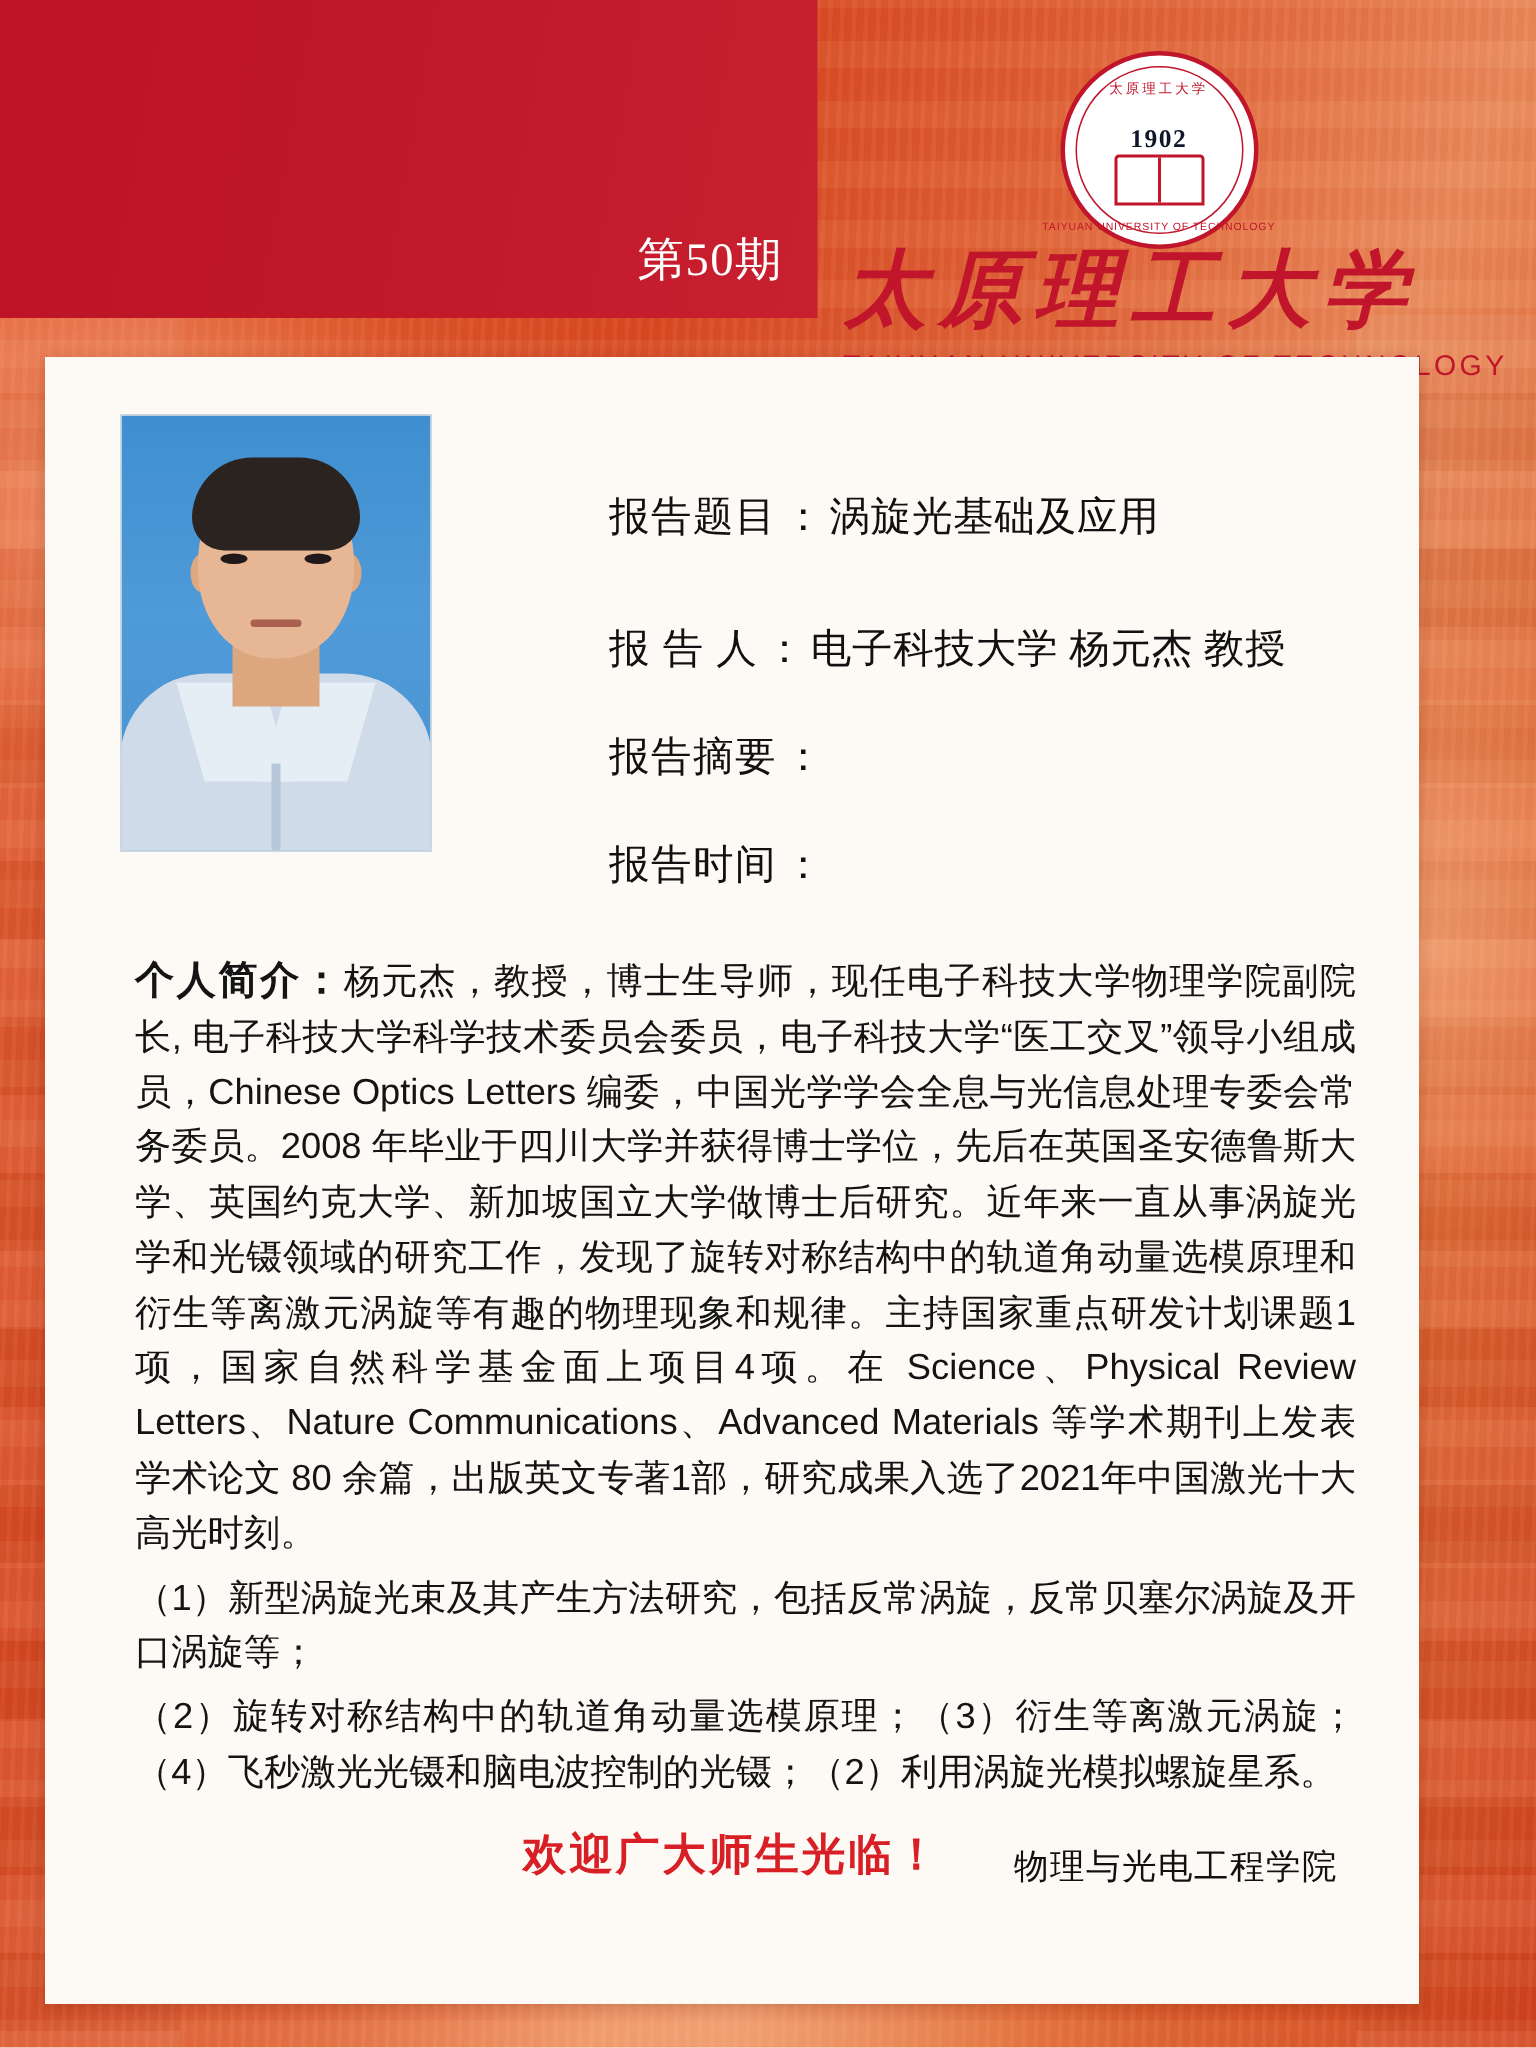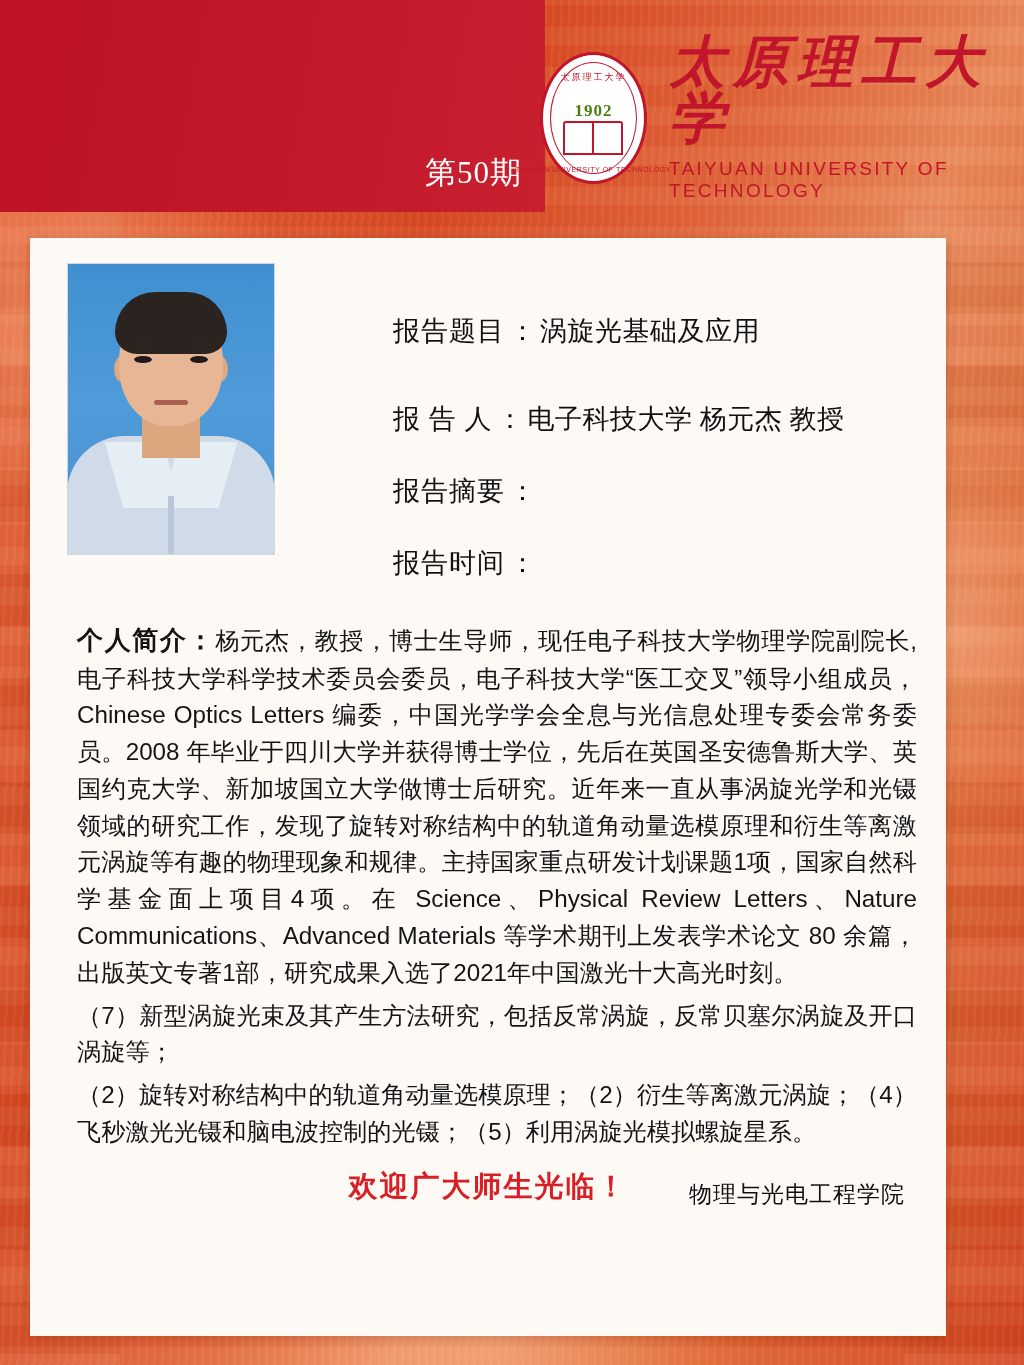--- a/index.html
+++ b/index.html
@@ -93,20 +93,21 @@
     font-size: 31px;
     font-family: "Liberation Serif", serif;
     letter-spacing: 1px;
   }
   .logo-wrap {
     position: absolute;
     left: 540px;
     top: 34px;
     display: flex;
     align-items: center;
+    flex-direction: column;
   }
   .logo-seal {
     width: 132px;
     height: 132px;
     border-radius: 50%;
     border: 3px solid #c0152a;
     background: #fff;
     position: relative;
     box-sizing: border-box;
   }
@@ -127,21 +128,21 @@
     letter-spacing: 2px;
     white-space: nowrap;
     font-family: "Liberation Serif", serif;
   }
   .seal-year {
     position: absolute;
     left: 50%;
     top: 46px;
     transform: translateX(-50%);
     font-size: 17px;
-    color: #4d7c0f;
+    color: #0f172a;
     font-family: "Liberation Serif", serif;
     font-weight: bold;
     letter-spacing: 1px;
   }
   .seal-book {
     position: absolute;
     left: 50%;
     bottom: 26px;
     transform: translateX(-50%);
     width: 56px;
@@ -193,21 +194,21 @@
   
   .card {
     position: absolute;
     left: 30px;
     top: 238px;
     width: 916px;
     height: 1098px;
     background: #fdfaf6;
     box-shadow: 0 2px 10px rgba(100,20,0,0.25);
     box-sizing: border-box;
-    padding: 3px;
+    padding: 16px;
   }
   .info-row {
     display: flex;
     padding: 22px 0 0 34px;
   }
   .portrait {
     width: 208px;
     height: 292px;
     background: linear-gradient(180deg, #3f8fd0 0%, #4f9ad8 45%, #4a93d2 100%);
     position: relative;
@@ -442,20 +443,20 @@
           <span class="detail-label">报告时间</span>
           <span class="detail-sep">：</span>
         </div>
       </div>
     </div>
 
     <div class="body-text">
       <p class="para">
         <span class="section-title">个人简介：</span><span>杨元杰，教授，博士生导师，现任电子科技大学物理学院副院长, 电子科技大学科学技术委员会委员，电子科技大学“医工交叉”领导小组成员，Chinese Optics Letters 编委，中国光学学会全息与光信息处理专委会常务委员。2008 年毕业于四川大学并获得博士学位，先后在英国圣安德鲁斯大学、英国约克大学、新加坡国立大学做博士后研究。近年来一直从事涡旋光学和光镊领域的研究工作，发现了旋转对称结构中的轨道角动量选模原理和衍生等离激元涡旋等有趣的物理现象和规律。主持国家重点研发计划课题1项，国家自然科学基金面上项目4项。在 Science、Physical Review Letters、Nature Communications、Advanced Materials 等学术期刊上发表学术论文 80 余篇，出版英文专著1部，研究成果入选了2021年中国激光十大高光时刻。</span>
       </p>
-      <p class="para">（7）新型涡旋光束及其产生方法研究，包括反常涡旋，反常贝塞尔涡旋及开口涡旋等；</p>
-      <p class="para">（2）旋转对称结构中的轨道角动量选模原理；（2）衍生等离激元涡旋；（4）飞秒激光光镊和脑电波控制的光镊；（5）利用涡旋光模拟螺旋星系。</p>
+      <p class="para">（1）新型涡旋光束及其产生方法研究，包括反常涡旋，反常贝塞尔涡旋及开口涡旋等；</p>
+      <p class="para">（2）旋转对称结构中的轨道角动量选模原理；（3）衍生等离激元涡旋；（4）飞秒激光光镊和脑电波控制的光镊；（2）利用涡旋光模拟螺旋星系。</p>
     </div>
 
     <div class="welcome">欢迎广大师生光临！</div>
     <div class="dept">物理与光电工程学院</div>
   </div>
 </div>
 
 </body></html>

